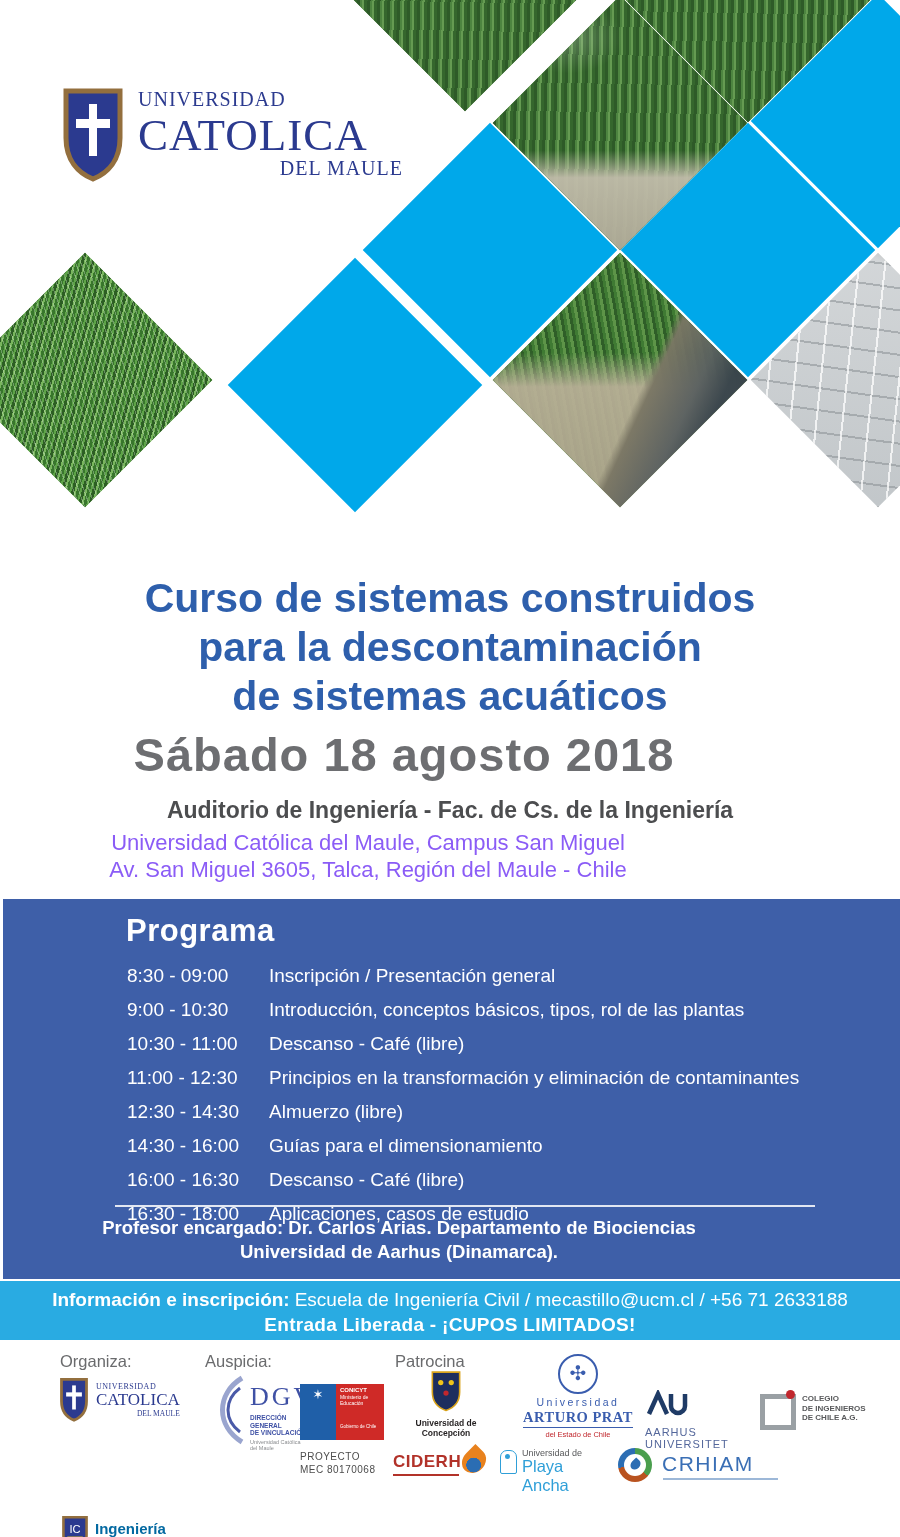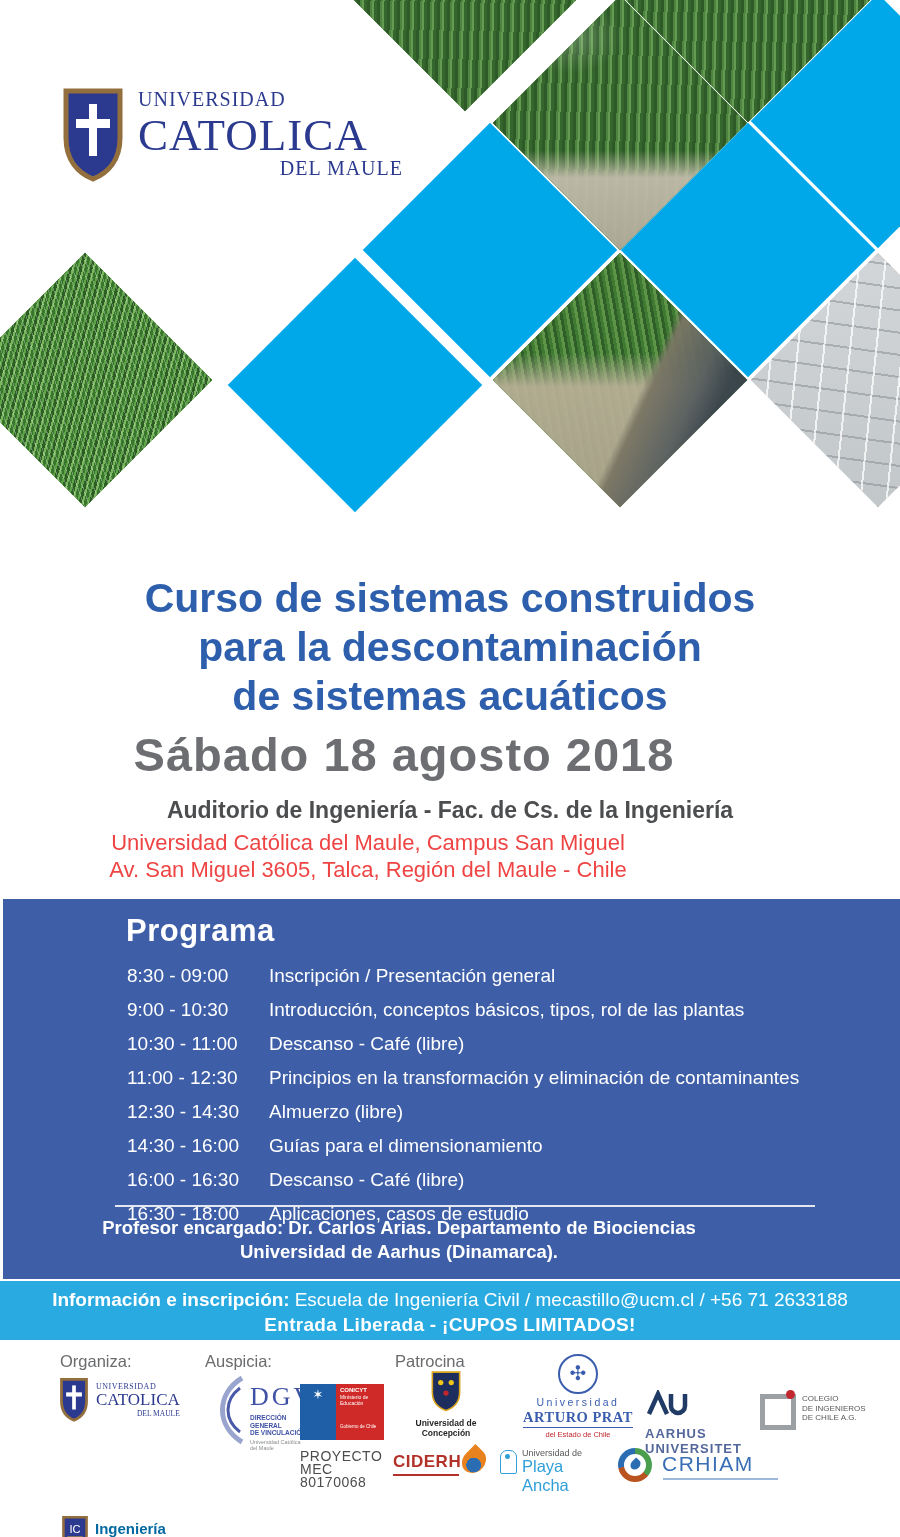--- a/index.html
+++ b/index.html
@@ -43,21 +43,21 @@
   .ucm-l2{font-size:45px;letter-spacing:1px;margin-top:-2px;}
   .ucm-l3{font-size:20px;letter-spacing:1px;text-align:right;margin-top:-4px;}
 
   
   .title{position:absolute;left:0;top:574px;width:900px;text-align:center;color:#2e5fac;
          font-size:41px;line-height:49px;font-weight:bold;}
   .date{position:absolute;left:0;top:727px;width:808px;text-align:center;color:#6d6e71;
         font-size:47px;font-weight:bold;letter-spacing:1px;}
   .venue1{position:absolute;left:0;top:797px;width:900px;text-align:center;color:#4c4d4f;
           font-size:23px;font-weight:bold;}
-  .venue2{position:absolute;left:0;top:829px;width:736px;text-align:center;color:#ef4444;
+  .venue2{position:absolute;left:0;top:829px;width:736px;text-align:center;color:#8b5cf6;
           font-size:22px;line-height:27px;}
 
   
   .panel{position:absolute;left:3px;top:899px;right:0;height:380px;background:#3e5fa8;color:#fff;}
   .panel h2{position:absolute;left:123px;top:14px;margin:0;font-size:31px;letter-spacing:.5px;}
   .rows{position:absolute;left:124px;top:66px;right:30px;}
   .prow{display:flex;margin-bottom:12px;font-size:19px;}
   .ptime{width:142px;flex:none;}
   .psep{position:absolute;left:112px;top:306px;width:700px;height:2px;background:rgba(255,255,255,.85);}
   .prof{position:absolute;left:0;top:317px;width:792px;text-align:center;
@@ -89,40 +89,40 @@
   .dgv .b{font-size:6.5px;font-weight:bold;line-height:7.5px;margin-top:2px;}
   .dgv .c{font-size:5.5px;color:#8a8c8f;line-height:6.5px;margin-top:2px;}
 
   .conicyt{position:absolute;left:300px;top:1384px;width:90px;}
   .conicyt .box{display:flex;width:84px;height:56px;}
   .cnc-blue{width:36px;background:#1f5fa8;color:#fff;text-align:center;font-size:13px;line-height:22px;}
   .cnc-red{width:48px;background:#cf2a27;color:#fff;padding:3px 0 0 4px;box-sizing:border-box;}
   .cnc-red .a{font-size:6px;font-weight:bold;line-height:7px;}
   .cnc-red .b{font-size:5px;line-height:6px;}
   .cnc-red .c{font-size:4.5px;margin-top:18px;}
-  .cnc-proj{color:#4d4d4d;font-size:14px;letter-spacing:.5px;line-height:13px;margin-top:10px;}
+  .cnc-proj{color:#4d4d4d;font-size:10px;letter-spacing:.5px;line-height:13px;margin-top:10px;}
 
   .udec{position:absolute;left:396px;top:1370px;width:100px;text-align:center;}
   .udec .txt{font-size:8.5px;font-weight:bold;color:#231f20;margin-top:2px;}
 
   .uap{position:absolute;left:522px;top:1354px;width:112px;text-align:center;color:#3a5dae;}
   .uap .seal{display:inline-block;width:36px;height:36px;border:2px solid #3a5dae;border-radius:50%;
              font-size:20px;line-height:34px;color:#3a5dae;}
   .uap .a{font-size:10.5px;letter-spacing:2.5px;margin-top:2px;}
   .uap .b{font-family:"Liberation Serif",serif;font-size:14.5px;font-weight:bold;letter-spacing:.5px;
           border-bottom:1.5px solid #3a5dae;display:inline-block;padding-bottom:1px;}
   .uap .c{font-size:7.5px;color:#c1272d;margin-top:2px;}
 
   .aarhus{position:absolute;left:645px;top:1390px;width:105px;}
-  .aarhus .txt{font-size:13px;color:#54679b;letter-spacing:1px;margin-top:4px;font-weight:bold;}
+  .aarhus .txt{font-size:11px;color:#54679b;letter-spacing:1px;margin-top:4px;}
 
   .colegio{position:absolute;left:760px;top:1392px;width:130px;}
   .colegio .sq{position:absolute;left:0;top:2px;width:26px;height:26px;border:5px solid #9aa0a4;background:#fff;}
   .colegio .dot{position:absolute;left:26px;top:-2px;width:9px;height:9px;border-radius:50%;background:#c1272d;}
-  .colegio .txt{position:absolute;left:42px;top:2px;font-size:8px;font-weight:normal;color:#58595b;line-height:9.5px;}
+  .colegio .txt{position:absolute;left:42px;top:2px;font-size:8px;font-weight:bold;color:#58595b;line-height:9.5px;}
 
   .ciderh{position:absolute;left:393px;top:1452px;width:100px;}
   .ciderh .name{font-size:17px;font-weight:bold;color:#b23229;letter-spacing:.5px;display:inline-block;}
   .ciderh .bar{width:66px;height:2px;background:#b23229;margin-top:2px;}
   .ciderh .drop{position:absolute;left:70px;top:-4px;width:22px;height:26px;
       background:radial-gradient(circle at 62% 62%, #2b6db3 0 34%, #e8821e 36% 100%);
       border-radius:0 50% 50% 50%;transform:rotate(45deg);}
 
   .upla{position:absolute;left:500px;top:1448px;width:110px;}
   .upla .seal{position:absolute;left:0;top:2px;width:15px;height:22px;border:1.5px solid #2f9fd8;

